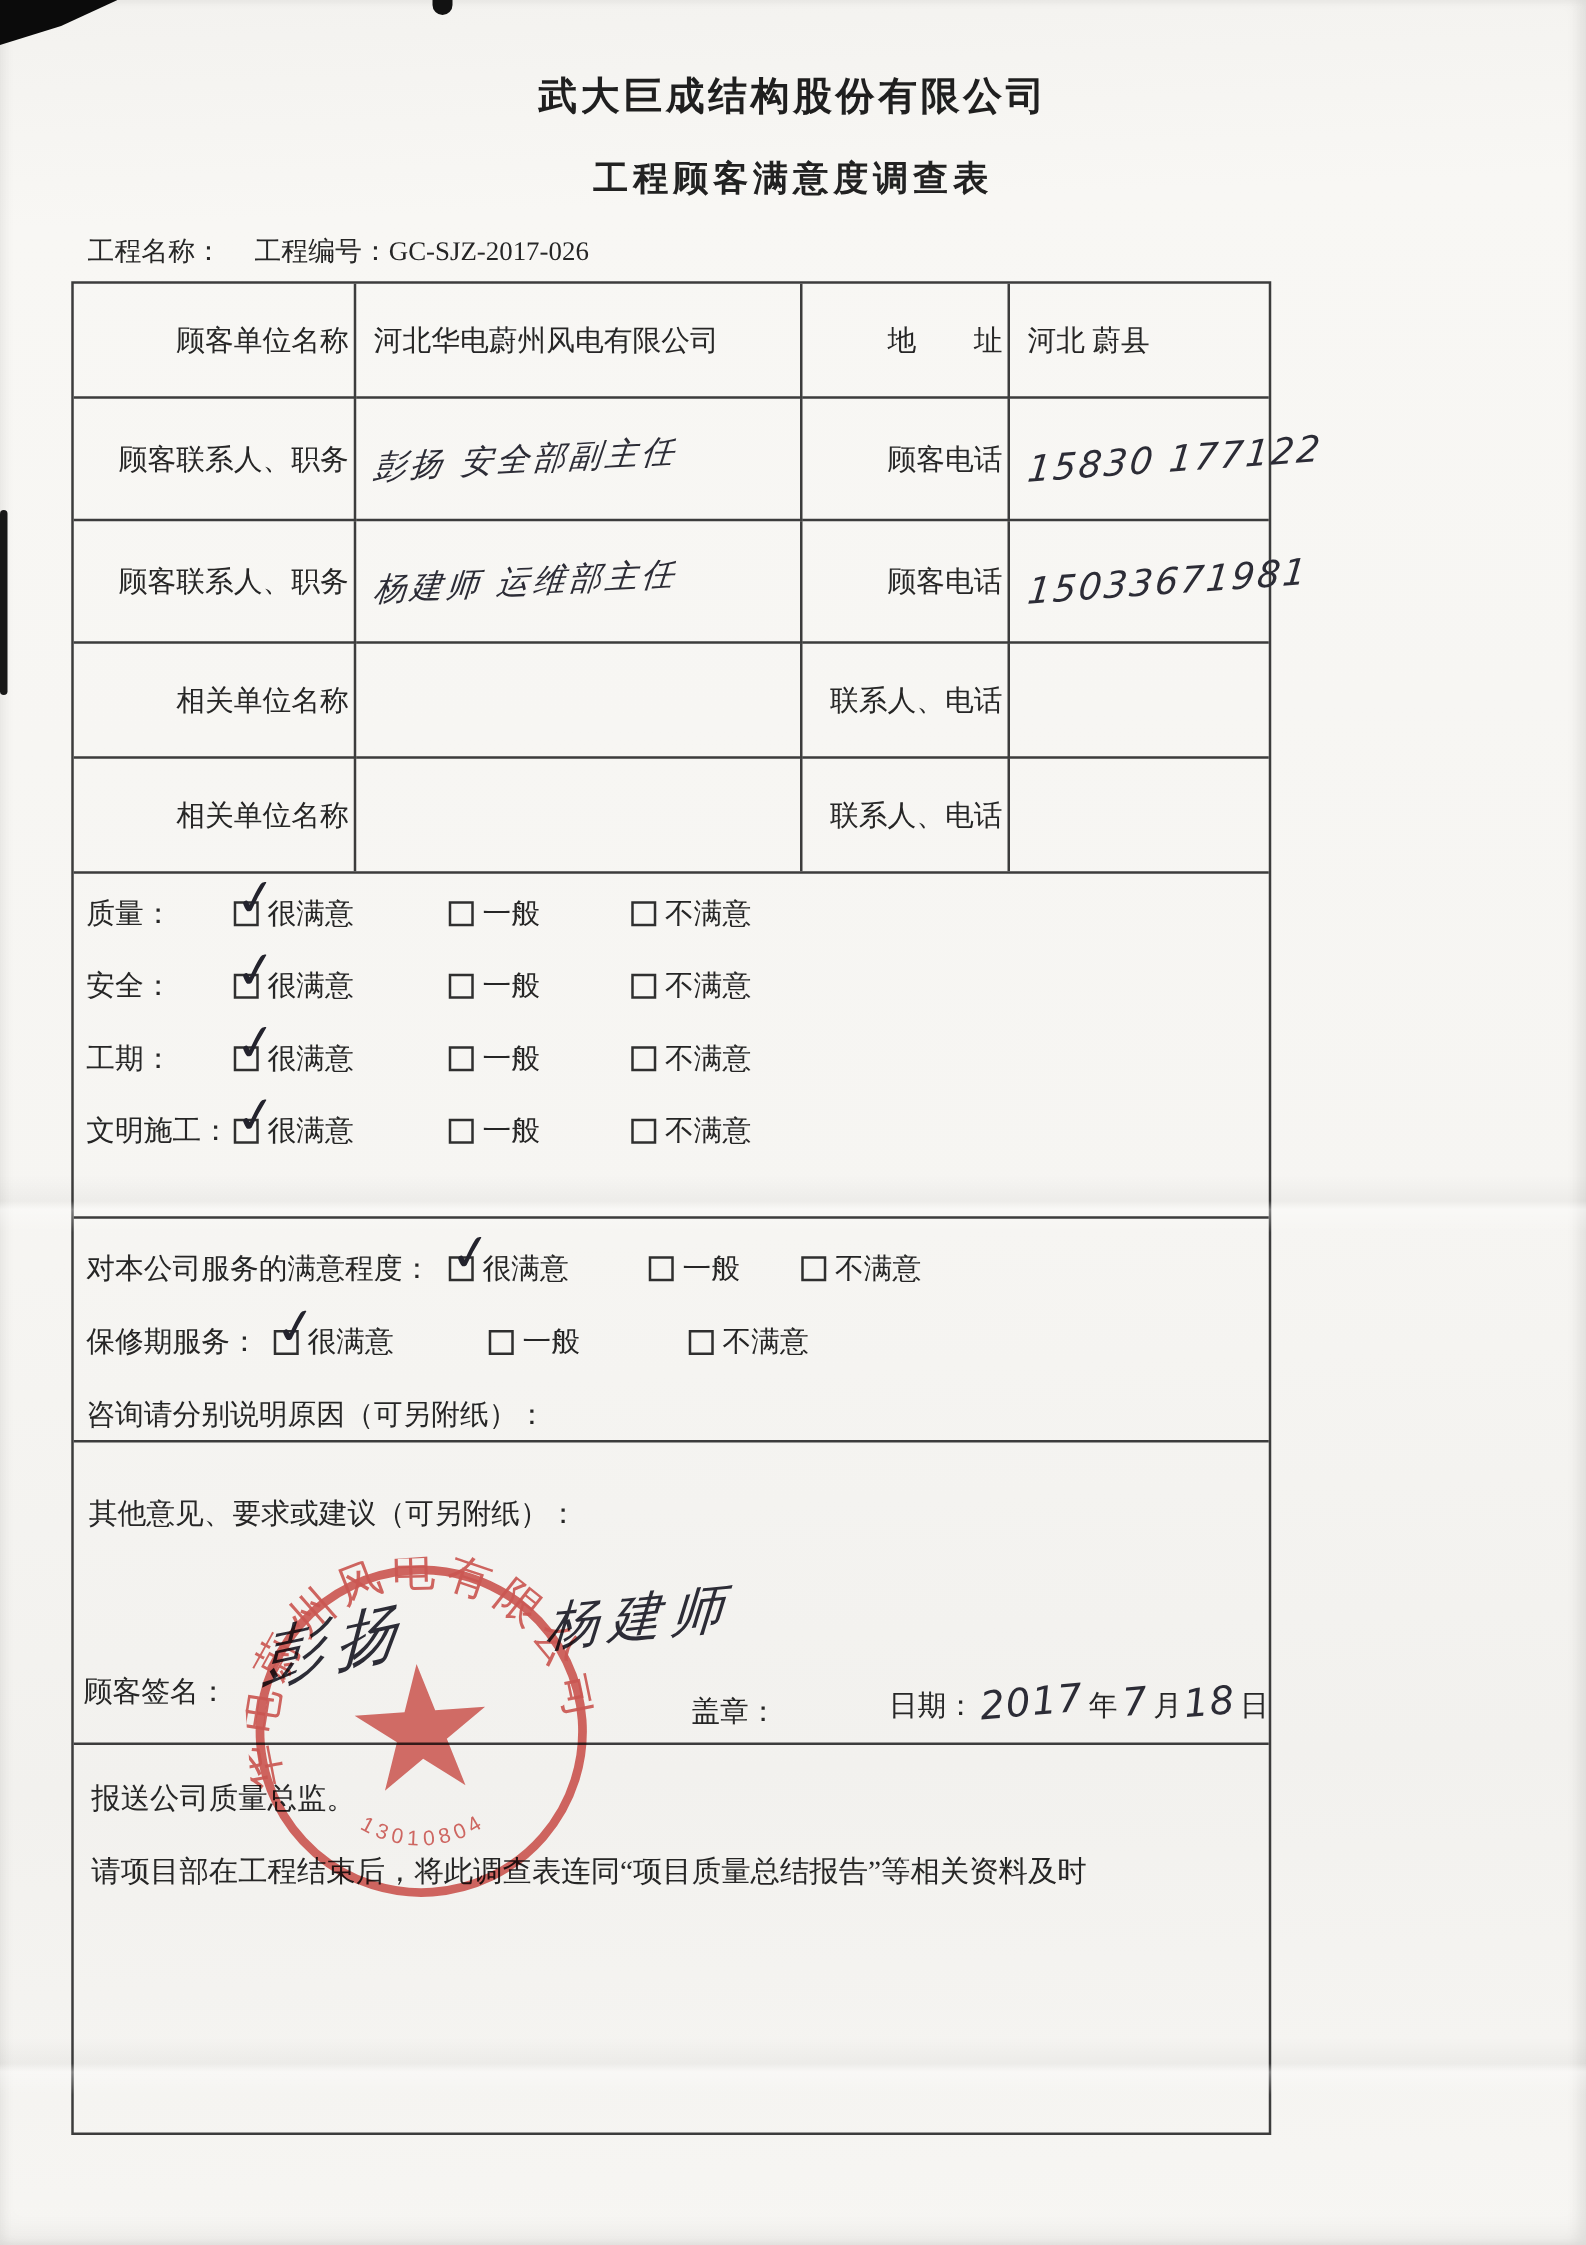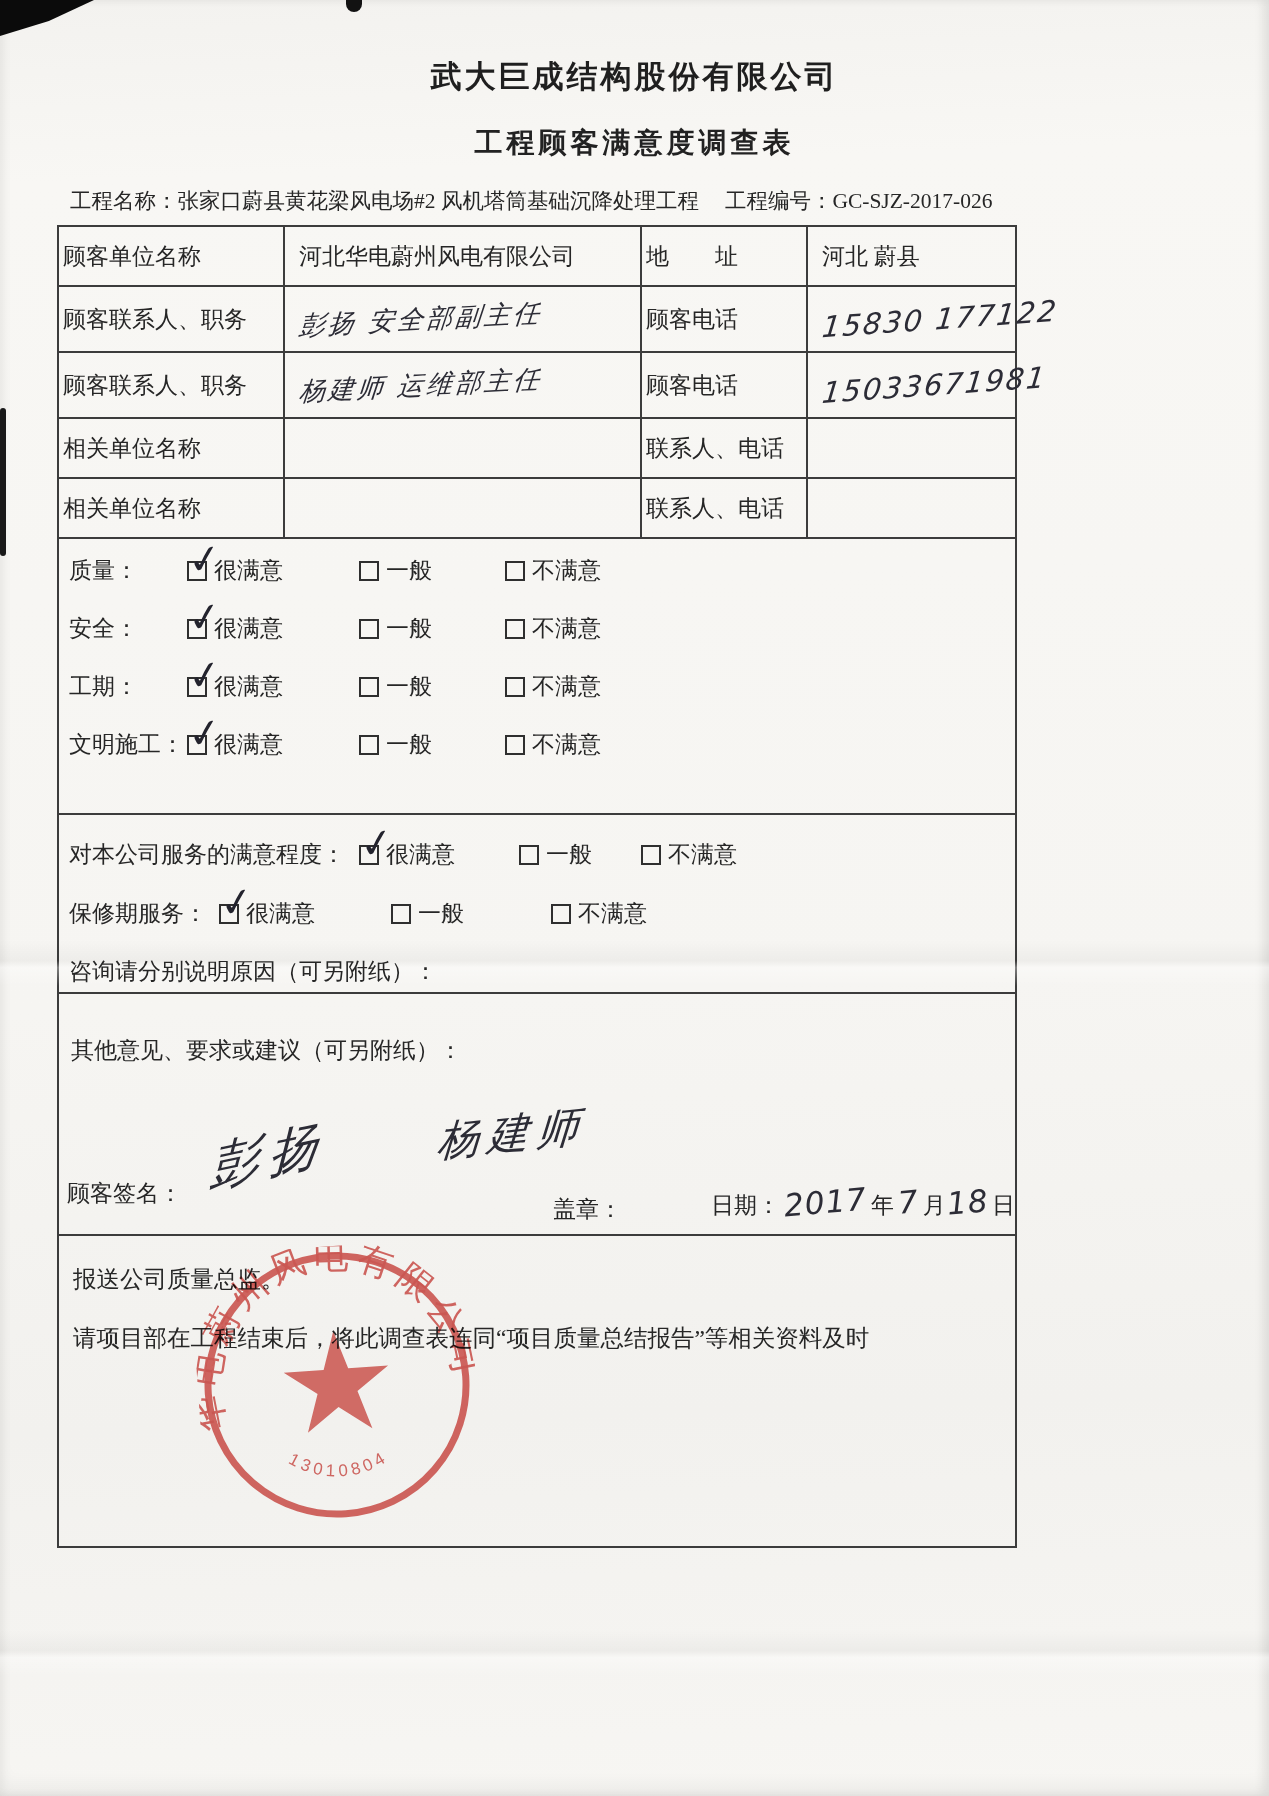--- a/index.html
+++ b/index.html
@@ -27,21 +27,21 @@
   .projline{display:flex;align-items:baseline;margin:24px 0 10px 70px;font-size:21.5px;white-space:nowrap;}
   .projline .gap{width:26px;}
 
   .formbox{margin-left:57px;width:956px;border:2px solid #3c3c3c;background:transparent;}
   table.info{border-collapse:collapse;width:100%;table-layout:fixed;}
   table.info td{border-bottom:2px solid #3c3c3c;border-right:2px solid #3c3c3c;font-size:23px;overflow:visible;}
   table.info td:last-child{border-right:none;}
   table.info tr.r1 td{height:58px;}
   table.info tr.r2 td,table.info tr.r3 td{height:64px;}
   table.info tr.r4 td,table.info tr.r5 td{height:58px;}
-  td.lab{text-align:left;padding:0 4px;}
+  td.lab{text-align:right;padding:16px 4px;}
   td.val{padding:0 6px 0 14px;}
 
   
   .hw{font-family:"DejaVu Sans", cursive;font-style:italic;color:#2c2c36;}
   .hw-contact{display:inline-block;font-size:26px;transform:rotate(-3deg) skewX(-8deg);letter-spacing:3px;white-space:nowrap;}
   .hw-phone{display:inline-block;font-size:29px;transform:rotate(-4deg) skewX(-10deg);letter-spacing:2px;white-space:nowrap;}
 
   .sect{position:relative;border-top:2px solid #3c3c3c;padding:0 10px;box-sizing:border-box;}
   .s1{height:276px;padding-top:16px;}
   .s2{height:179px;padding-top:24px;}
@@ -90,21 +90,20 @@
   <div class="mark-t2"></div>
   <div class="mark-left"></div>
   <div class="crease" style="top:940px"></div>
   <div class="crease" style="top:1630px"></div>
 
   <h1 class="title">武大巨成结构股份有限公司</h1>
   <h2 class="subtitle">工程顾客满意度调查表</h2>
 
   <div class="projline">
     <span>工程名称：</span>
-    <span>张家口蔚县黄花梁风电场#2 风机塔筒基础沉降处理工程</span>
     <span class="gap"></span>
     <span>工程编号：</span>
     <span>GC-SJZ-2017-026</span>
   </div>
 
   <div class="formbox">
 
     <table class="info">
       <colgroup>
           <col style="width:225px">

